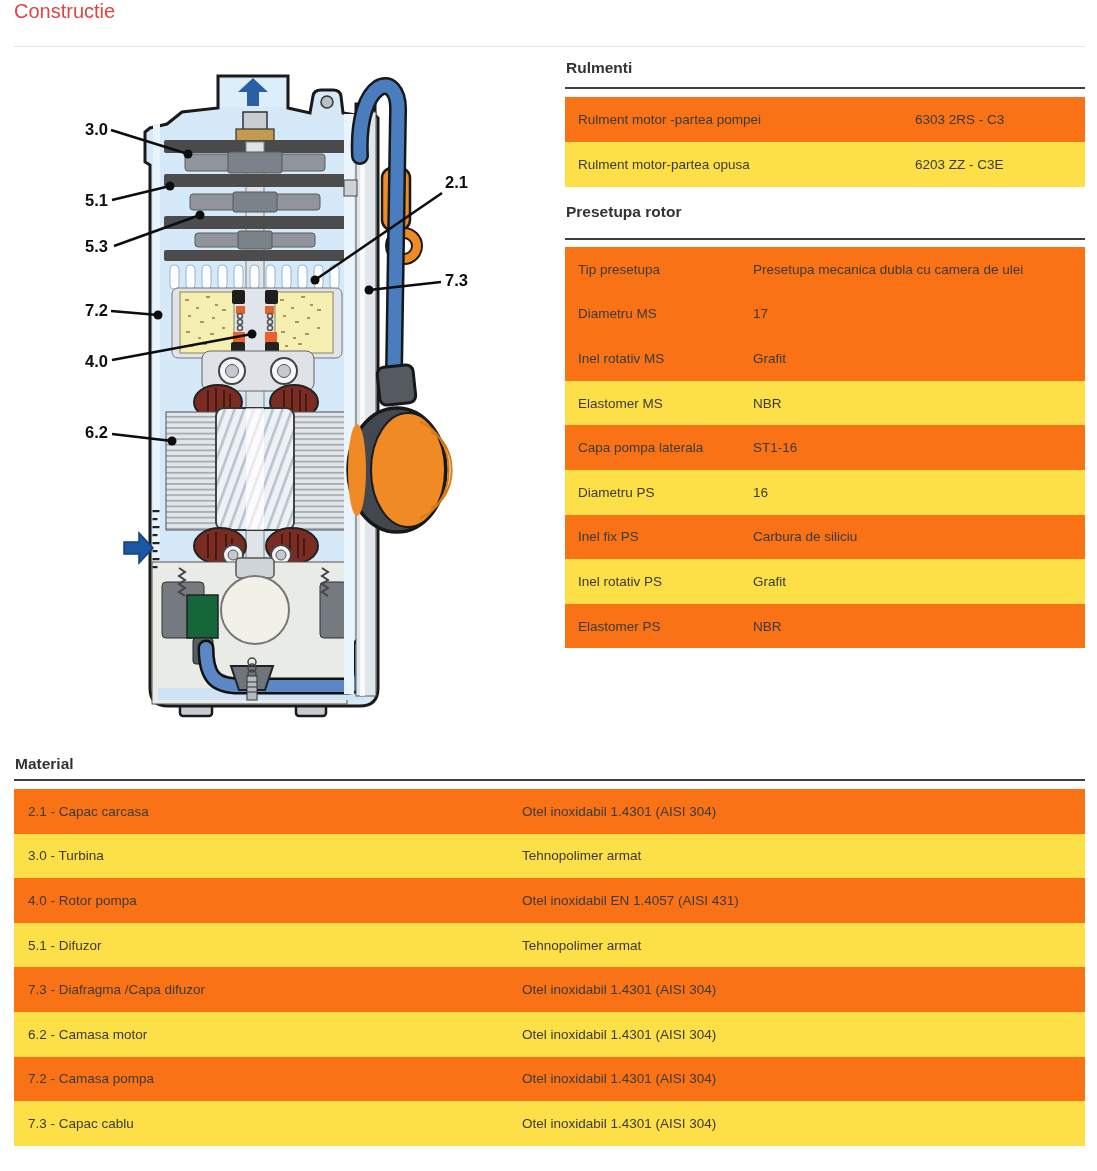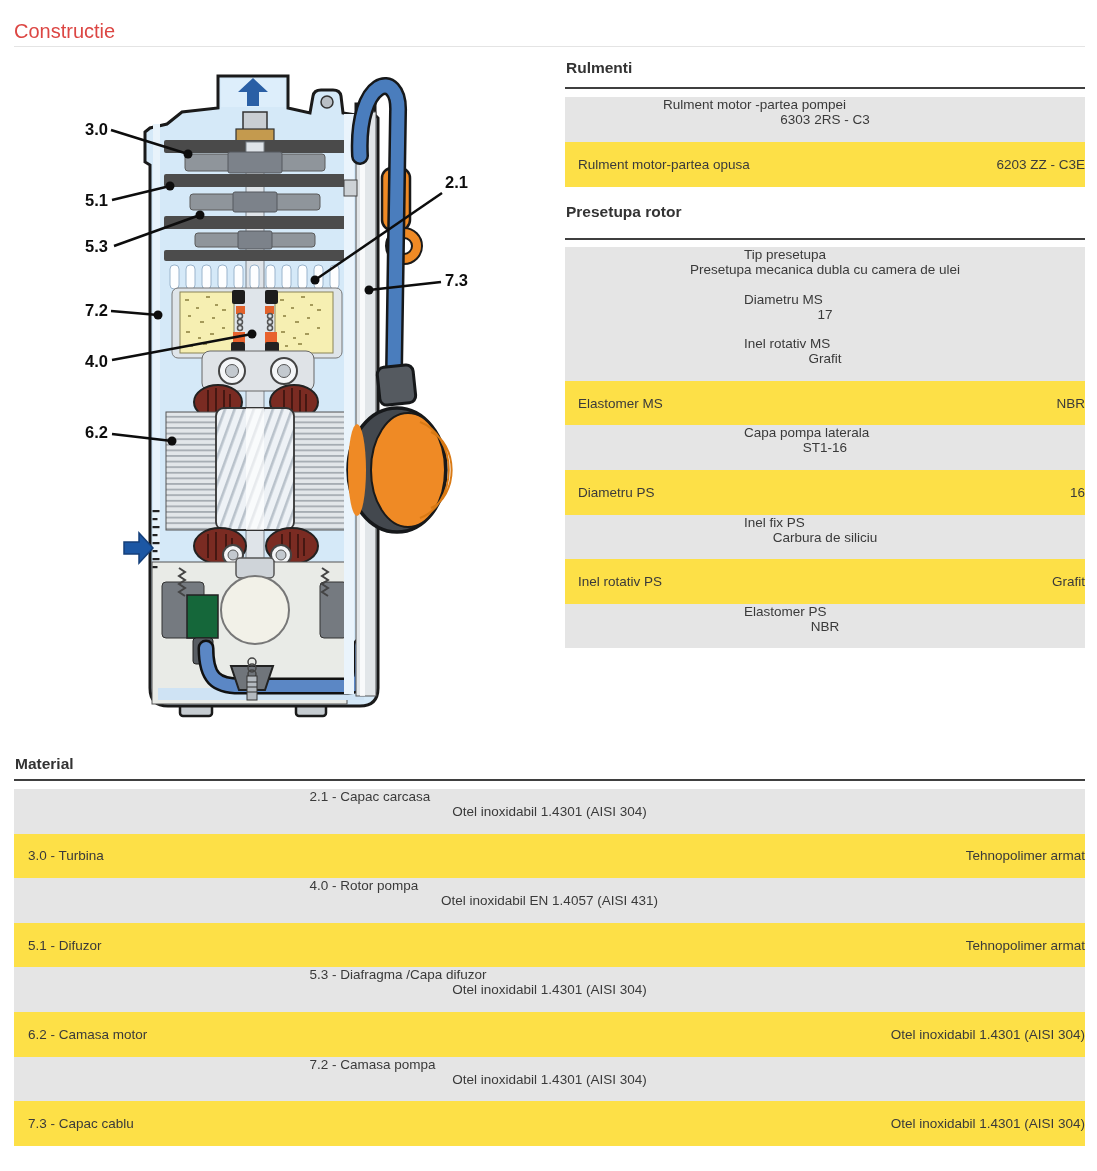--- a/index.html
+++ b/index.html
@@ -1,42 +1,42 @@
 <!DOCTYPE html>
 <html><head>
 <meta charset="utf-8">
 <style>
   * { margin:0; padding:0; box-sizing:border-box; }
   html,body { background:#fff; }
   body { font-family:"Liberation Sans", sans-serif; }
   .page { position:relative; width:1097px; height:1171px; background:#fff; overflow:hidden; }
 
-  .page-title { position:absolute; left:14px; top:20px; font-size:20px; font-weight:400; color:#dc4643; }
+  .page-title { position:absolute; left:14px; top:0; font-size:20px; font-weight:400; color:#dc4643; }
   .title-rule { position:absolute; left:14px; top:46px; width:1071px; border-top:1px solid #e4e4e4; }
 
   .diagram { position:absolute; left:0; top:50px; width:560px; height:700px; }
 
   .rcol { position:absolute; left:565px; top:57px; width:520px; }
   .material { position:absolute; left:14px; top:748px; width:1071px; }
 
   h3.section { font-size:15.5px; font-weight:700; color:#333; line-height:18px;
                padding:2px 0 10px 1px; border-bottom:2px solid #3f3f3f; }
   h3.section.mt { margin-top:14px; padding-bottom:17px; }
   h3.section.mat { padding-top:7px; padding-bottom:6px; }
 
   .tbl { width:100%; margin-top:8px; }
   .tbl.tight { margin-top:7px; }
   .trow { display:flex; align-items:center; height:45px; background:#fde047; }
   .trow.h44 { height:44.6px; }
-  .trow.shaded { background:#e5e5e5;flex-direction:column; }
+  .trow.shaded { background:#f97316; }
   .cell { font-size:13.5px; color:#3a3a3a; white-space:nowrap; overflow:hidden; }
   .rul .cell.label { padding-left:13px; width:350px; }
   .pre .cell.label { padding-left:13px; width:188px; }
   .mat .cell.label { padding-left:14px; width:508px; }
-  .cell.value { flex:1;text-align:right; }
+  .cell.value { flex:1; }
 
   svg text.callout { font-size:16.5px; font-weight:700; fill:#0d0d0d; }
 </style>
 </head>
 <body>
 
 <div class="page">
 
   <div class="page-title">Constructie</div>
   <div class="title-rule"></div>
@@ -349,21 +349,21 @@
           <div class="cell label">4.0 - Rotor pompa</div>
           <div class="cell value">Otel inoxidabil EN 1.4057 (AISI 431)</div>
         </div>
 
         <div class="trow h44">
           <div class="cell label">5.1 - Difuzor</div>
           <div class="cell value">Tehnopolimer armat</div>
         </div>
 
         <div class="trow h44 shaded">
-          <div class="cell label">5.3 - Diafragma /Capa difuzor</div>
+          <div class="cell label">7.3 - Diafragma /Capa difuzor</div>
           <div class="cell value">Otel inoxidabil 1.4301 (AISI 304)</div>
         </div>
 
         <div class="trow h44">
           <div class="cell label">6.2 - Camasa motor</div>
           <div class="cell value">Otel inoxidabil 1.4301 (AISI 304)</div>
         </div>
 
         <div class="trow h44 shaded">
           <div class="cell label">7.2 - Camasa pompa</div>

